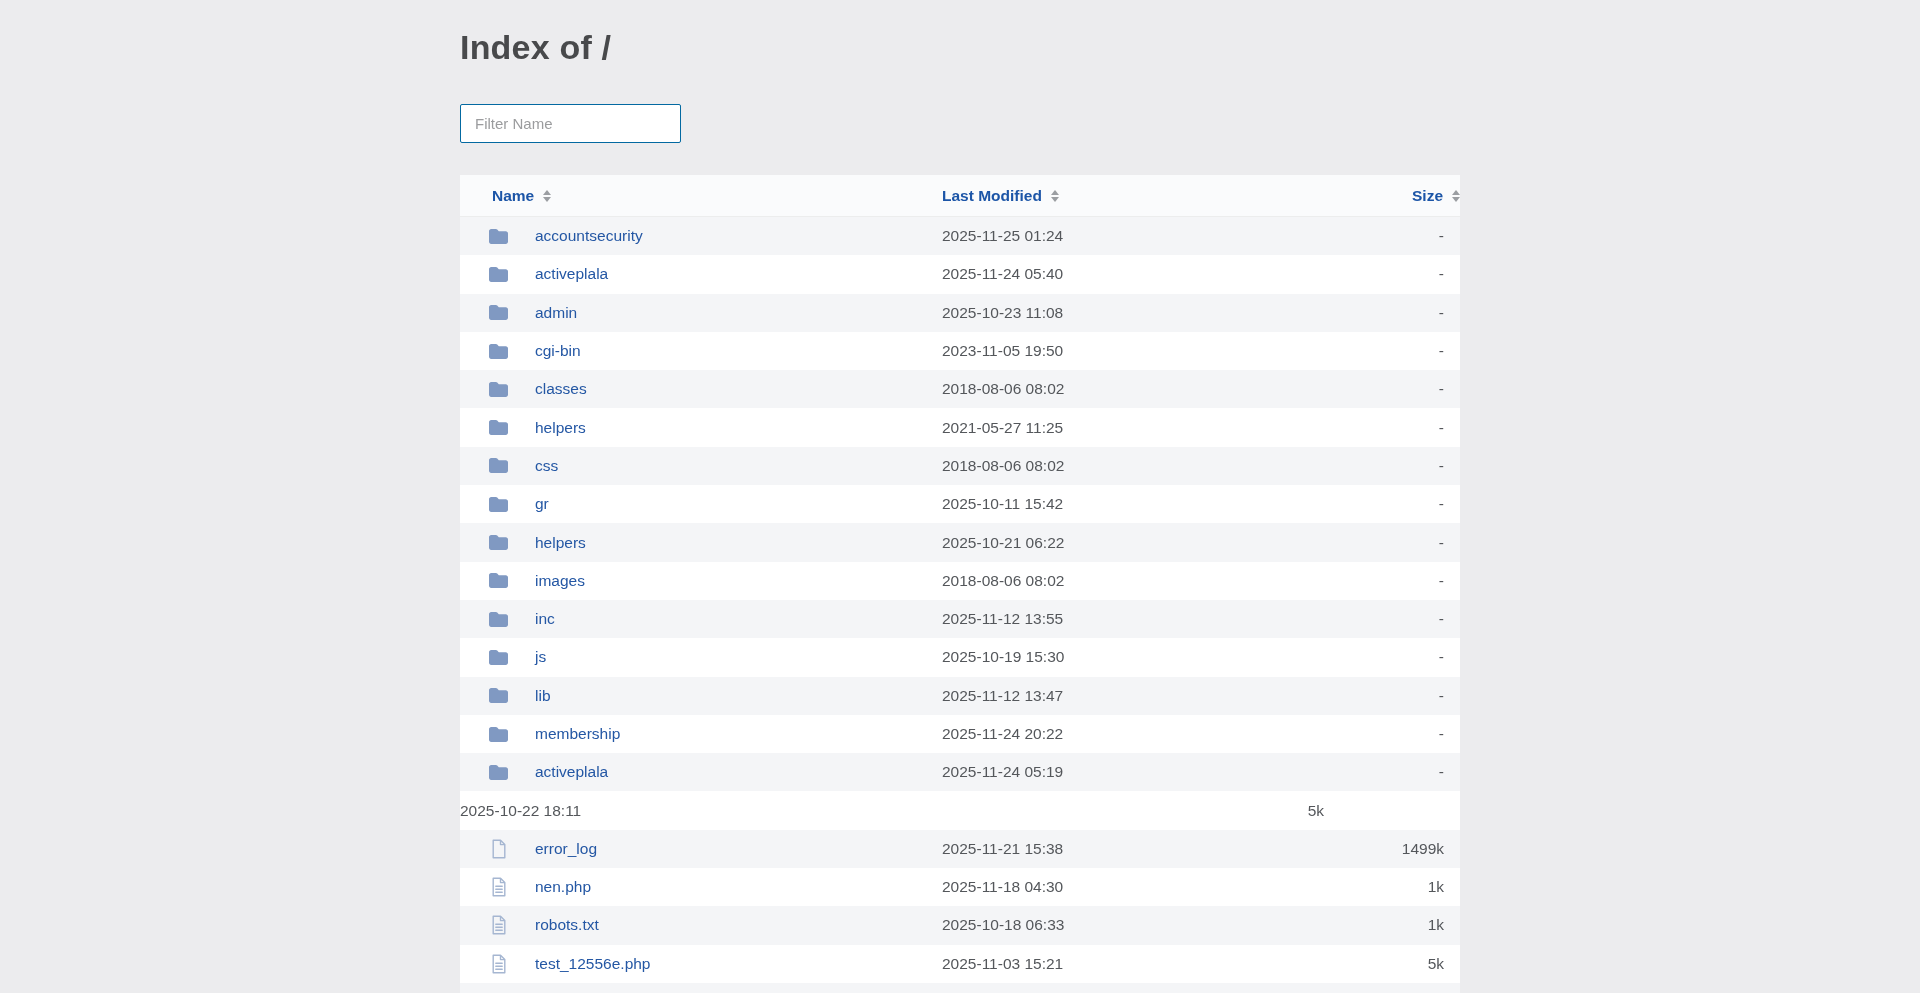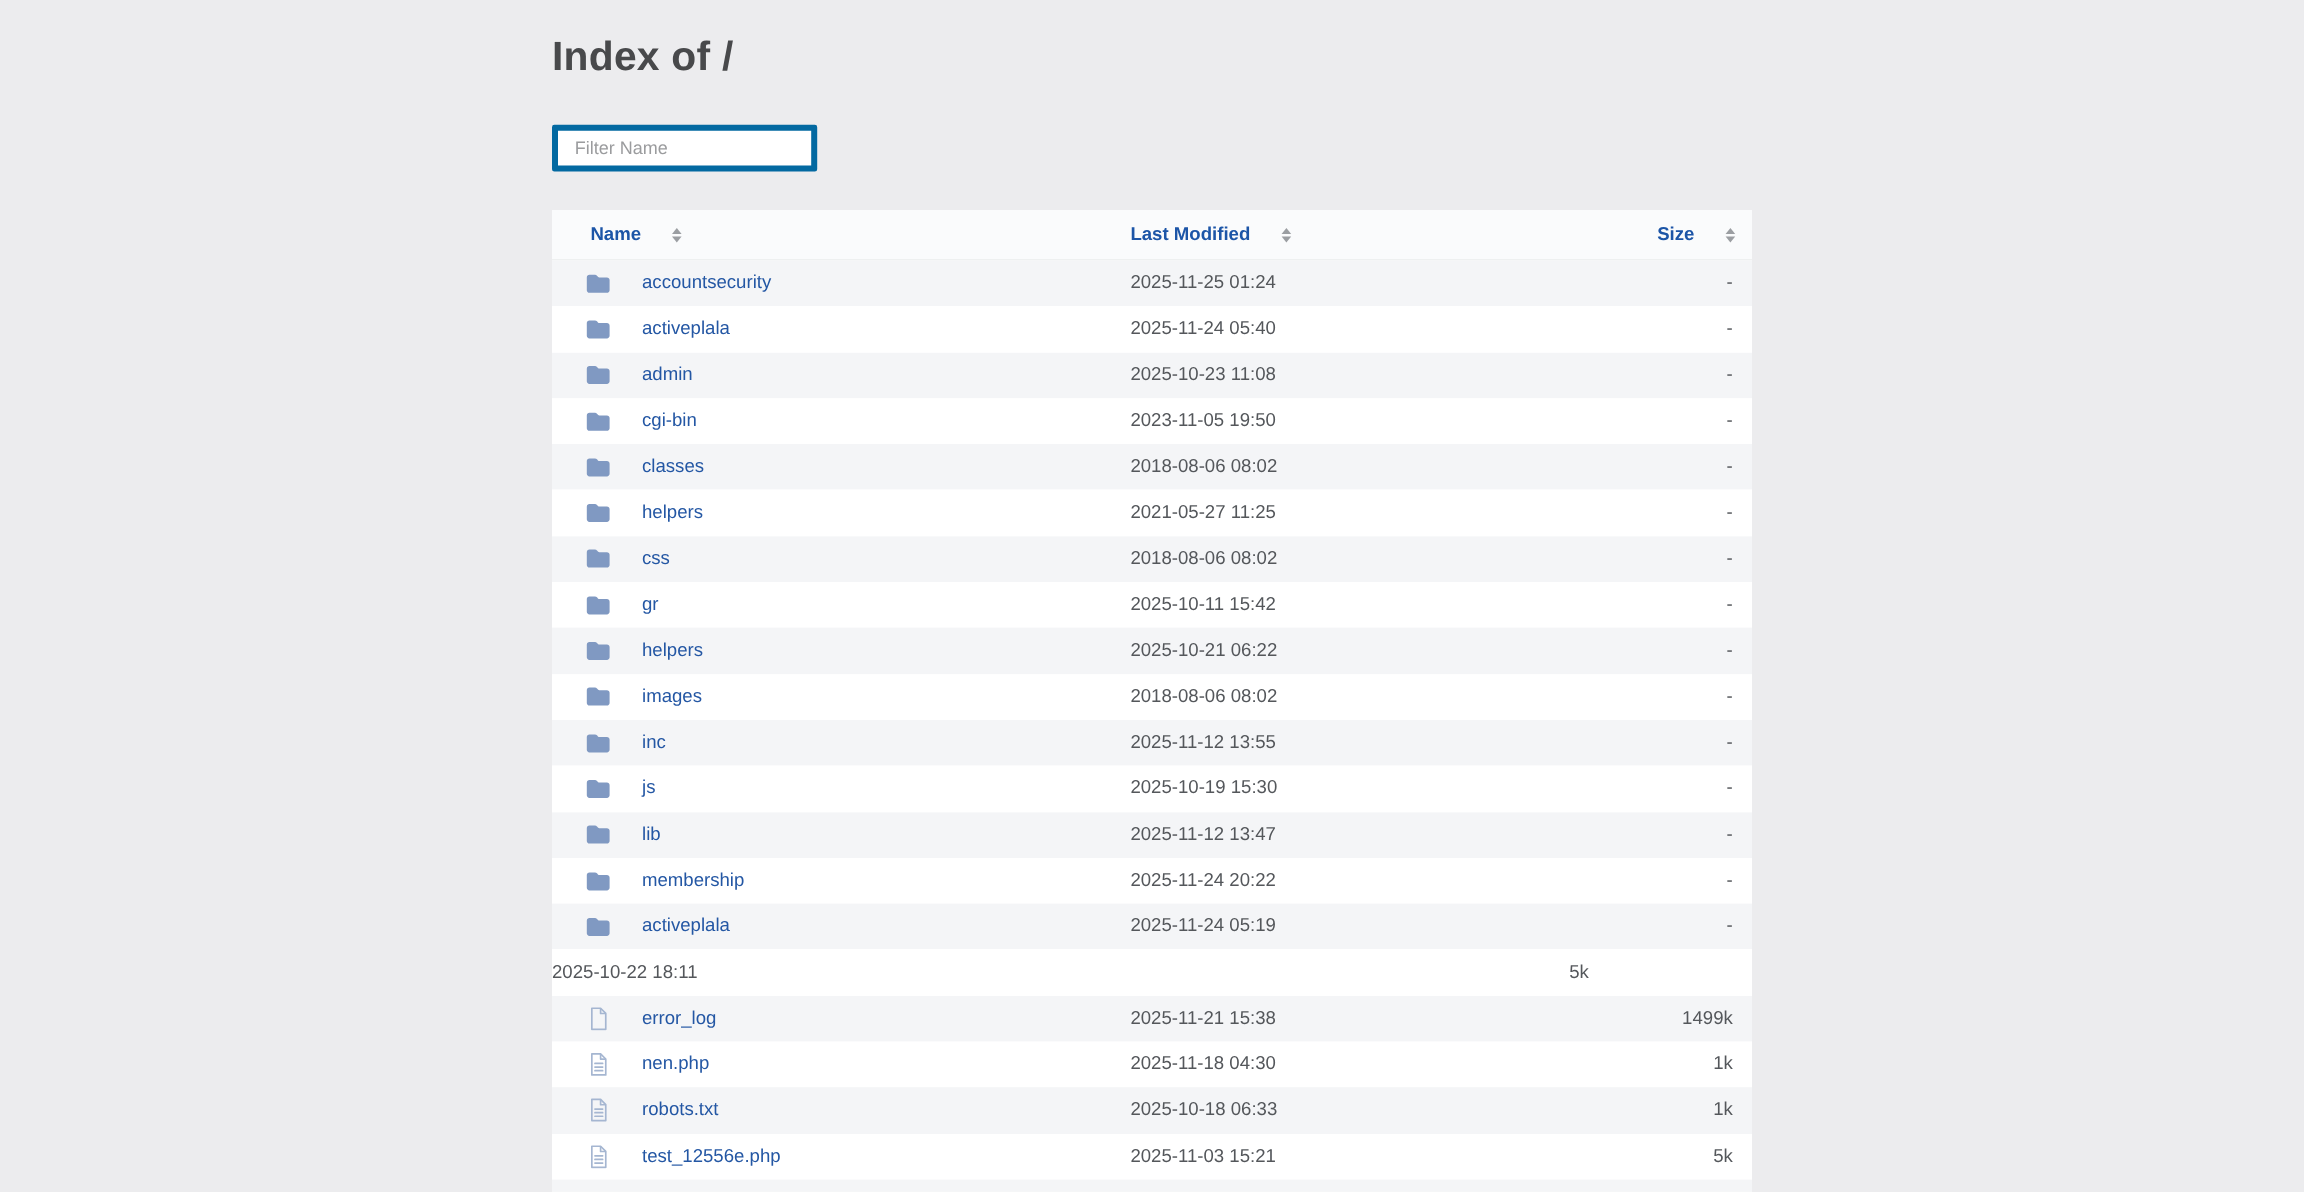--- a/index.html
+++ b/index.html
@@ -18,21 +18,21 @@
     font-size: 34px;
     font-weight: 700;
     color: #48494b;
     line-height: 42px;
     letter-spacing: 0.2px;
   }
   .filter-wrap { margin-top: 36px; }
   .filter-input {
     width: 221px;
     height: 39px;
-    border: 5px solid #0369a1;
+    border: 1px solid #0369a1;
     border-radius: 2px;
     background: #ffffff;
     padding: 0 14px;
     font-size: 15px;
     color: #4a4c4f;
     font-family: "Liberation Sans", sans-serif;
     outline: none;
   }
   .filter-input::placeholder { color: #9b9c9e; }
 
@@ -45,29 +45,29 @@
     display: grid;
     grid-template-columns: 482px 1fr 120px;
     align-items: center;
     height: 42px;
     background: #fafbfc;
     border-bottom: 1px solid #eceded;
   }
   .th {
     display: flex;
     align-items: center;
-    gap: 26px;
+    gap: 9px;
     font-size: 15.5px;
     font-weight: 700;
     color: #1c55a7;
     cursor: pointer;
     text-align: right;
   }
   .th-name { padding-left: 32px; }
-  .th-size { justify-content: flex-end; padding-right: 14px; }
+  .th-size { justify-content: flex-end; }
   .sort-icon { display: inline-flex; flex-direction: column; align-items: center; gap: 2px; }
   .sort-icon .tri-up {
     width: 0; height: 0;
     border-left: 4.5px solid transparent;
     border-right: 4.5px solid transparent;
     border-bottom: 5px solid #9b9ea2;
   }
   .sort-icon .tri-down {
     width: 0; height: 0;
     border-left: 4.5px solid transparent;

